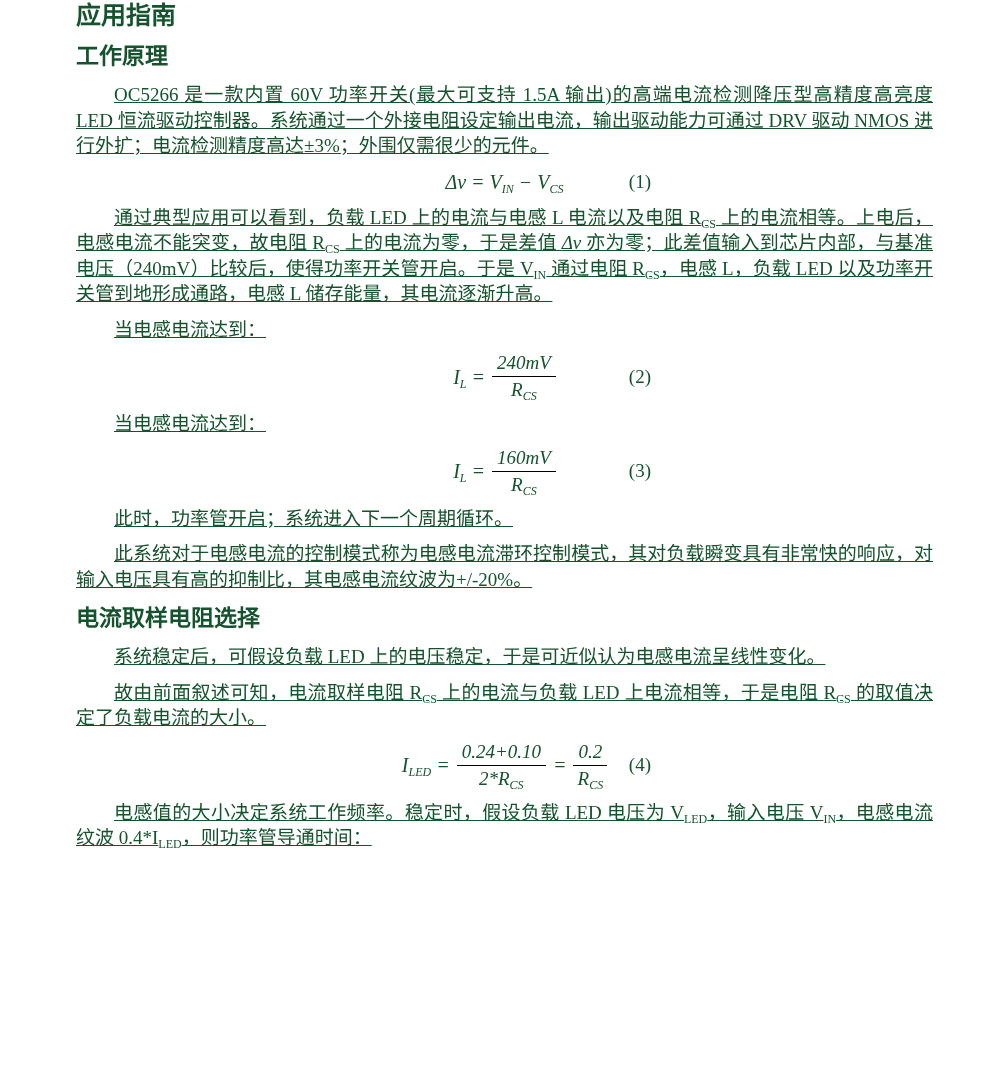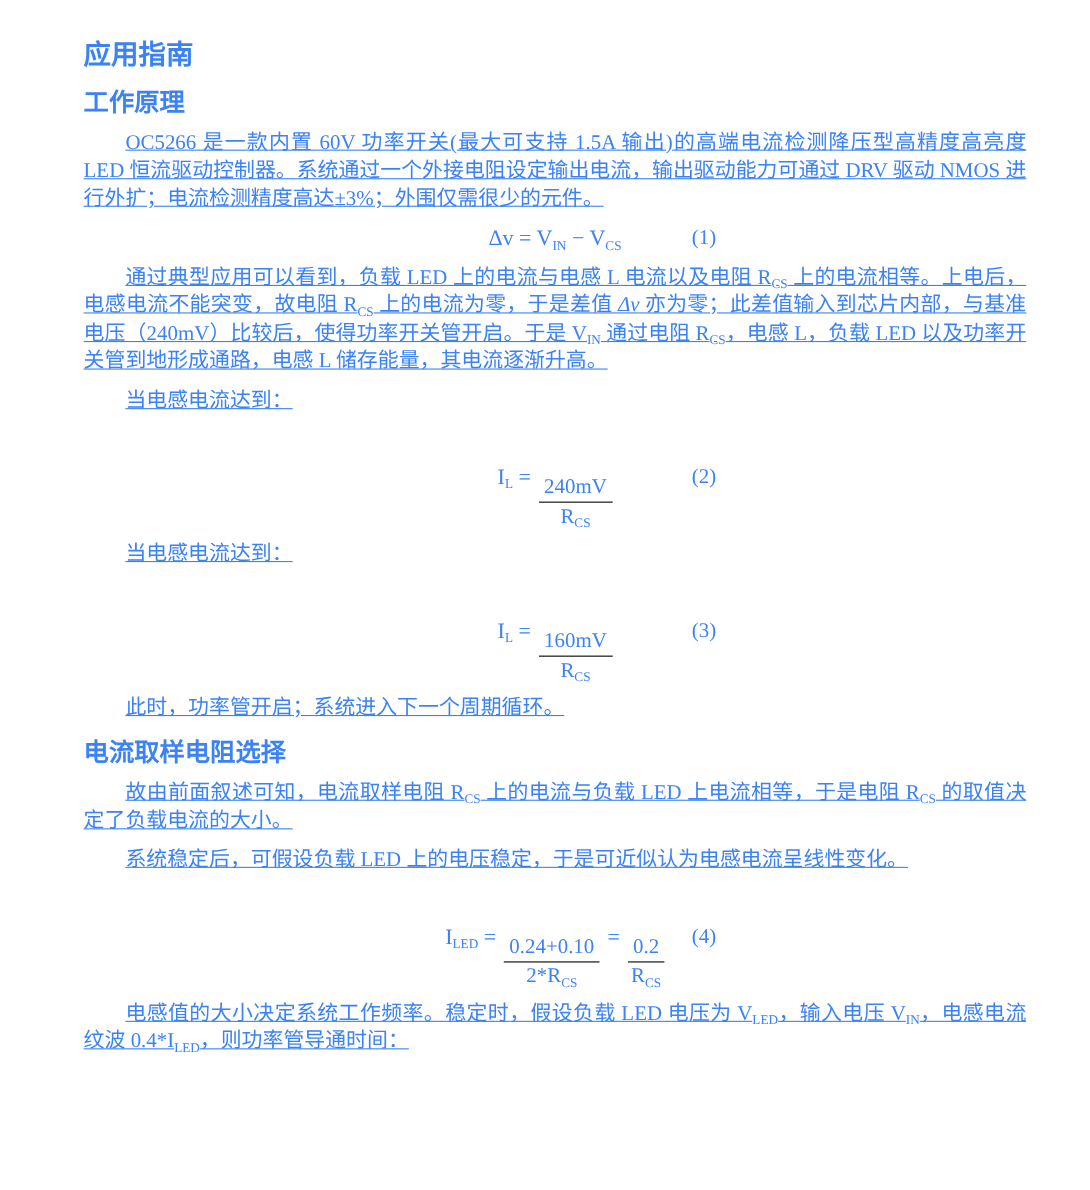--- a/index.html
+++ b/index.html
@@ -1,35 +1,35 @@
 <!DOCTYPE html>
 <html lang="zh-CN"><head>
 <meta charset="utf-8">
 <style>
   html,body{margin:0;padding:0;background:#ffffff;}
   .page{
     position:relative;
     width:991px;
     height:1082px;
     background:#ffffff;
-    color:#3b82f6;
+    color:#14532d;
     box-sizing:border-box;
-    padding:35px 58px 20px 76px;
+    padding:0 58px 20px 76px;
     overflow:hidden;
     font-family:"Liberation Serif","DejaVu Serif",serif;
   }
   .h1{
     font-family:"Liberation Sans","DejaVu Sans",sans-serif;
     font-weight:700;
     font-size:25px;
     line-height:30px;
     margin:0 0 10px 0;
   }
   .h2{
-    font-family:Liberation Sans, sans-serif;
+    font-family:Liberation Mono, monospace;
     font-weight:700;
     font-size:23px;
     line-height:28px;
     margin:14px 0 8px 0;
   }
   p{
     font-size:19px;
     line-height:25.5px;
     margin:10px 0;
     text-indent:38px;
@@ -43,36 +43,36 @@
   }
   .formula-row{
     position:relative;
     text-align:center;
     margin:10px 0;
   }
   .eq{
     display:inline-flex;
     align-items:center;
     gap:7px;
+    font-style:italic;
     font-size:20px;
     line-height:26px;
     font-family:"Liberation Serif","DejaVu Serif",serif;
     text-align:center;
   }
   .frac{
     display:inline-flex;
     flex-direction:column;
     align-items:center;
     font-size:19px;
     line-height:22px;
   }
   .frac .fn{
     border-bottom:1.5px solid #000;
     padding:0 5px 2px 5px;
-    margin-top:45px;
   }
   .frac .fd{
     padding-top:2px;
   }
   .eq-num{
     position:absolute;
     right:282px;
     top:50%;
     transform:translateY(-50%);
     font-style:normal;
@@ -101,23 +101,24 @@
         </span><span class="eq-num">(2)</span></div>
       <p>当电感电流达到：</p>
       <div class="formula-row"><span class="eq">
           <span class="fpart">I<sub>L</sub> =</span>
           <span class="frac">
             <span class="fn">160mV</span>
             <span class="fd">R<sub>CS</sub></span>
           </span>
         </span><span class="eq-num">(3)</span></div>
       <p>此时，功率管开启；系统进入下一个周期循环。</p>
+      <p>此系统对于电感电流的控制模式称为电感电流滞环控制模式，其对负载瞬变具有非常快的响应，对输入电压具有高的抑制比，其电感电流纹波为+/-20%。</p>
       <div class="h2">电流取样电阻选择</div>
+      <p>系统稳定后，可假设负载 LED 上的电压稳定，于是可近似认为电感电流呈线性变化。</p>
       <p>故由前面叙述可知，电流取样电阻 R<sub>CS</sub> 上的电流与负载 LED 上电流相等，于是电阻 R<sub>CS</sub> 的取值决定了负载电流的大小。</p>
-      <p>系统稳定后，可假设负载 LED 上的电压稳定，于是可近似认为电感电流呈线性变化。</p>
       <div class="formula-row"><span class="eq">
           <span class="fpart">I<sub>LED</sub> =</span>
           <span class="frac">
             <span class="fn">0.24+0.10</span>
             <span class="fd">2*R<sub>CS</sub></span>
           </span>
           <span class="fpart">=</span>
           <span class="frac">
             <span class="fn">0.2</span>
             <span class="fd">R<sub>CS</sub></span>

